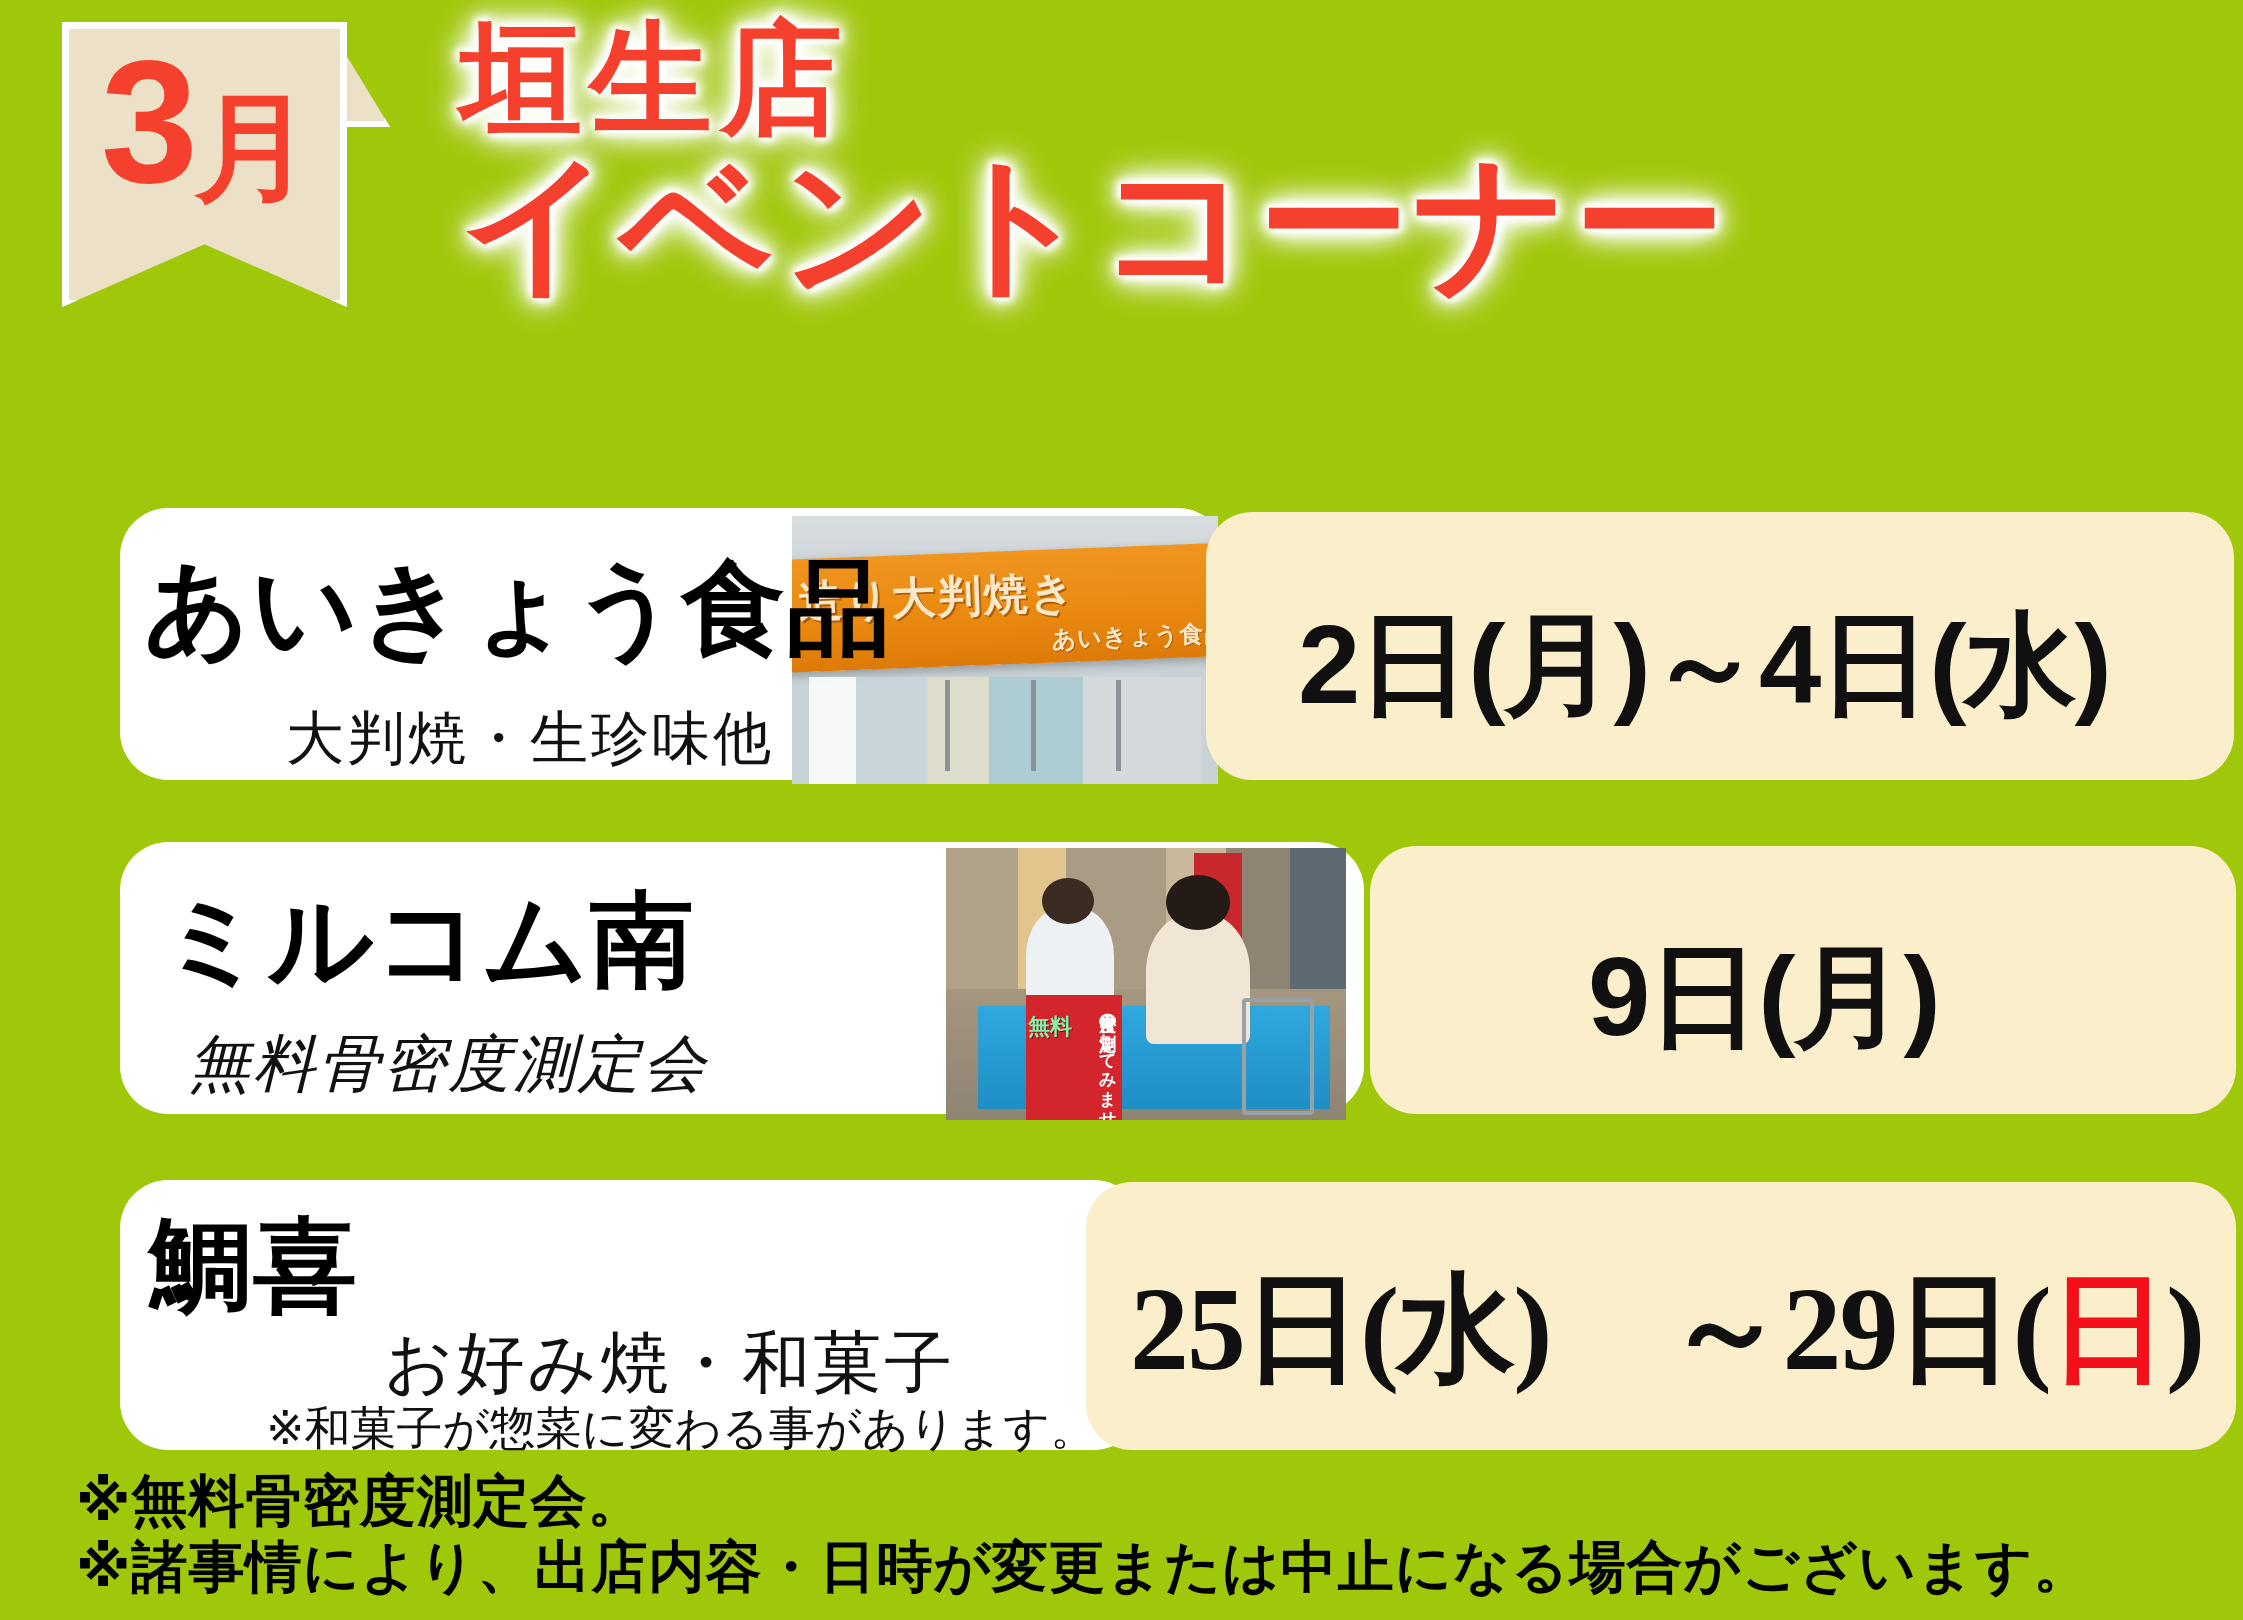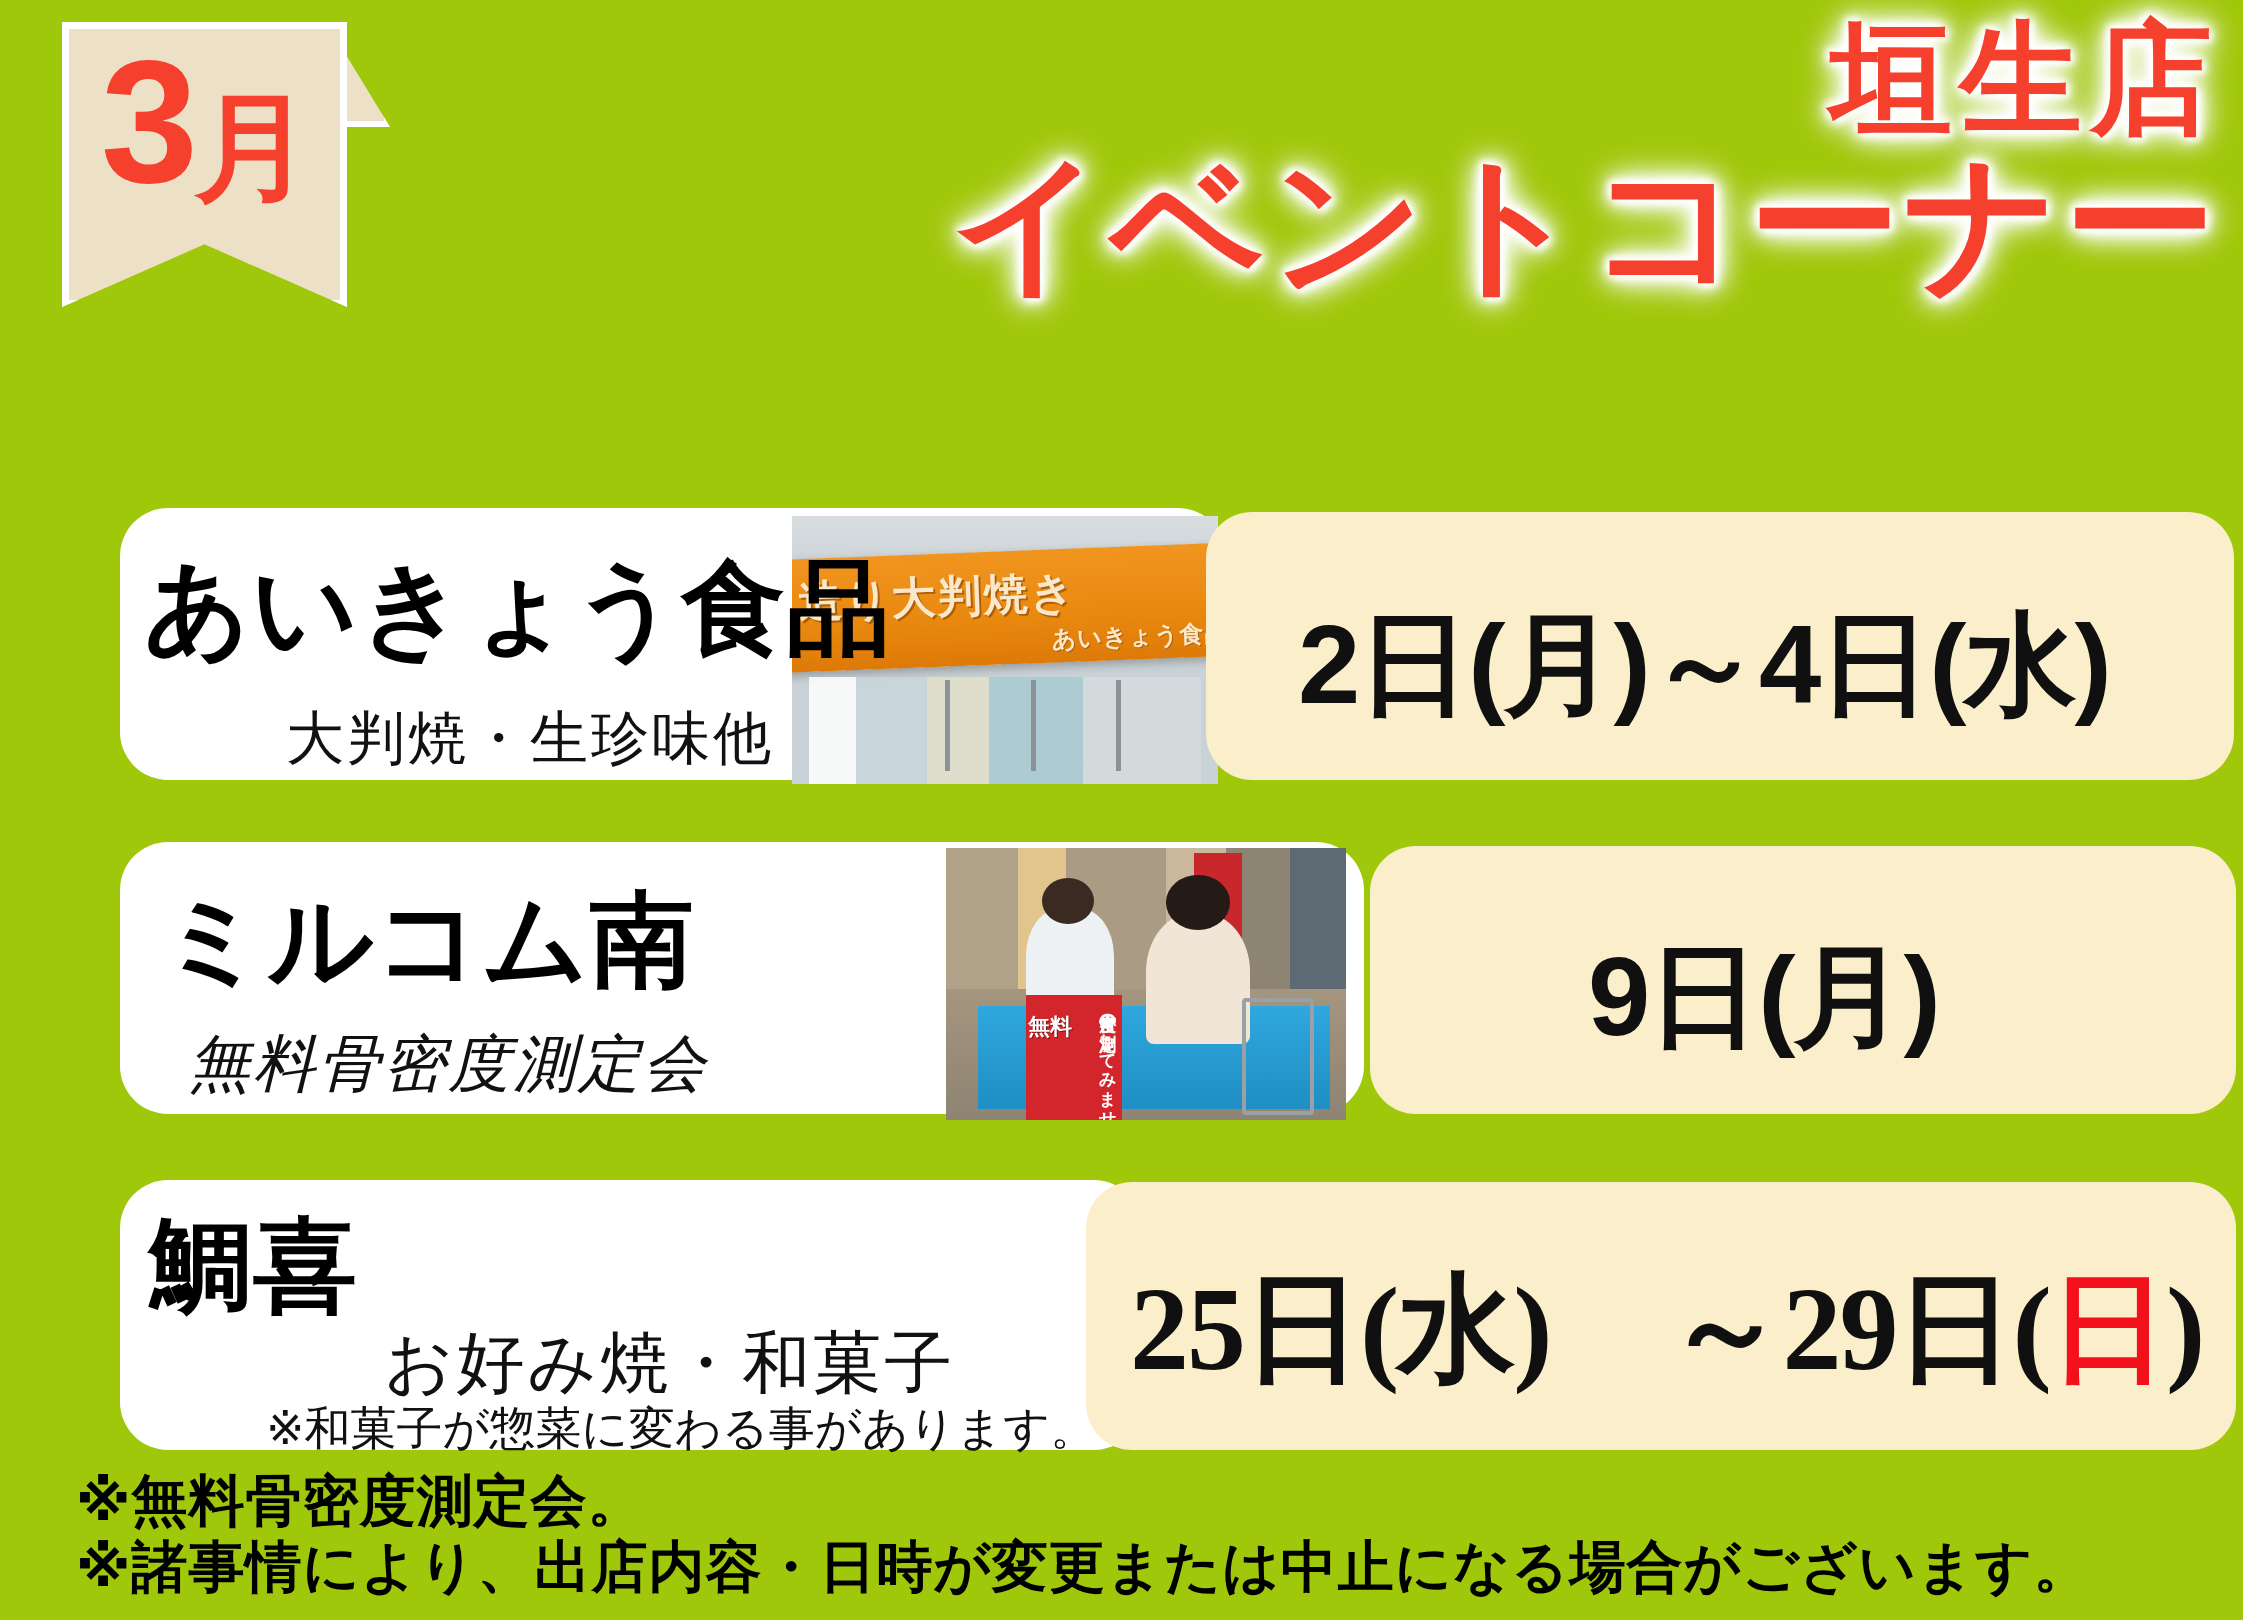--- a/index.html
+++ b/index.html
@@ -69,21 +69,21 @@
   .ribbon-text .mon {
     font-size: 118px;
     vertical-align: -6px;
   }
 
   .title-block {
     position: absolute;
     left: 460px;
     top: 12px;
     width: 1760px;
-    text-align: right;
+    text-align: left;
   }
   .title-line1 {
     color: #f4402c;
     font-size: 122px;
     font-weight: bold;
     line-height: 1.1;
     letter-spacing: 8px;
     text-shadow:
       0 0 14px #ffffff, 0 0 14px #ffffff, 0 0 22px #ffffff,
       0 0 28px #ffffff, 0 0 34px #ffffff, 0 0 40px #ffffff,
@@ -240,21 +240,21 @@
   .p2-head-b {
     position: absolute; left: 55%; top: 10%; width: 16%; height: 20%;
     background: #241a16; border-radius: 50%;
   }
   .p2-redsign {
     position: absolute; left: 20%; bottom: 0; width: 24%; height: 46%;
     background: #d3262c;
   }
   .p2-muryo {
     position: absolute; left: 2%; top: 14%;
-    color: #ffffff; font-size: 22px; font-weight: bold;
+    color: #86efac; font-size: 22px; font-weight: bold;
     text-shadow: 1px 1px 0 #7a1010; white-space: nowrap;
   }
   .p2-sign-v {
     position: absolute; right: 6%; top: 6%;
     color: #ffffff; font-size: 17px; font-weight: bold;
     writing-mode: vertical-rl; white-space: nowrap; line-height: 1.05;
   }
   .p2-chair {
     position: absolute; right: 8%; bottom: 2%; width: 16%; height: 40%;
     border: 4px solid #9aa1a6; border-radius: 4px; background: transparent;

